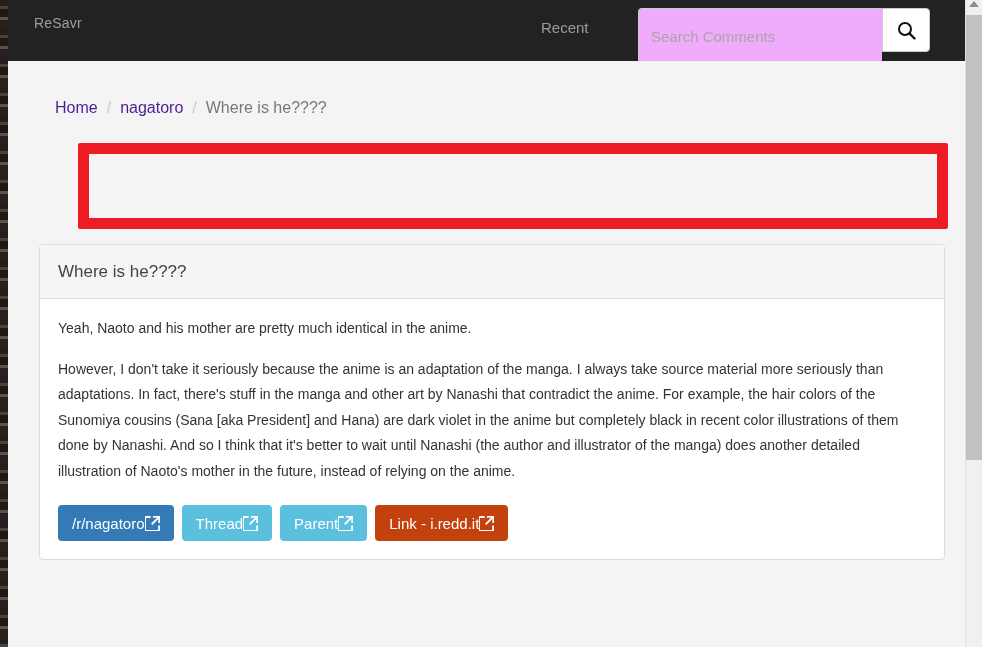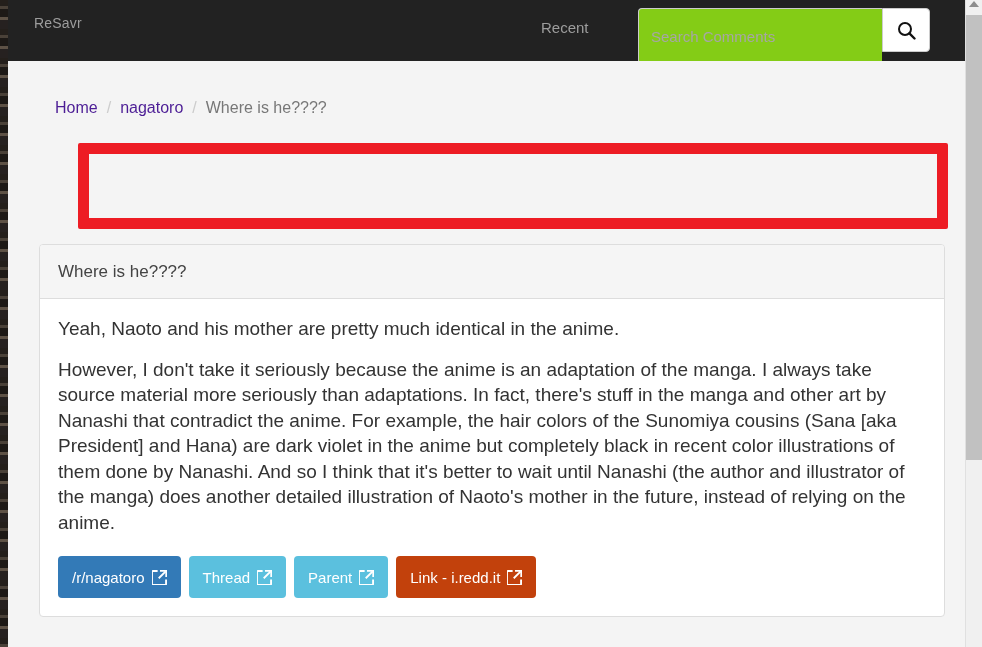--- a/index.html
+++ b/index.html
@@ -66,21 +66,21 @@
     width: 292px; height: 44px;
     display: flex;
   }
   #search-input {
     width: 244px;
     height: 57px;
     box-sizing: border-box;
     border: 1px solid #cccccc;
     border-right: none;
     border-radius: 4px 0 0 4px;
-    background: #84cc16;
+    background: #f0abfc;
     font-size: 15px;
     font-family: "Liberation Sans", sans-serif;
     color: #555;
     padding: 0 12px;
     outline: none;
   }
   #search-input::placeholder { color: #a6a6a6; }
   #search-btn {
     width: 48px; height: 44px;
     box-sizing: border-box;
@@ -167,36 +167,36 @@
     align-items: center;
     padding-left: 18px;
     font-size: 17px;
     color: #444444;
   }
   #card-body {
     padding: 17px 18px 18px 18px;
   }
   #card-body p {
     margin: 0 0 15px 0;
-    font-size: 19px;
+    font-size: 14px;
     line-height: 25.5px;
     color: #333333;
   }
 
   
   #btn-row {
     display: flex;
     gap: 8px;
     margin-top: 21px;
   }
   .btn {
     display: inline-flex;
     align-items: center;
-    gap: 7px;
-    height: 42px;
+    gap: 0;
+    height: 36px;
     padding: 0 14px;
     border: none;
     border-radius: 4px;
     color: #ffffff;
     font-size: 15px;
     font-family: "Liberation Sans", sans-serif;
     cursor: pointer;
     white-space: nowrap;
   }
   .btn-primary { background: #337ab7; }

